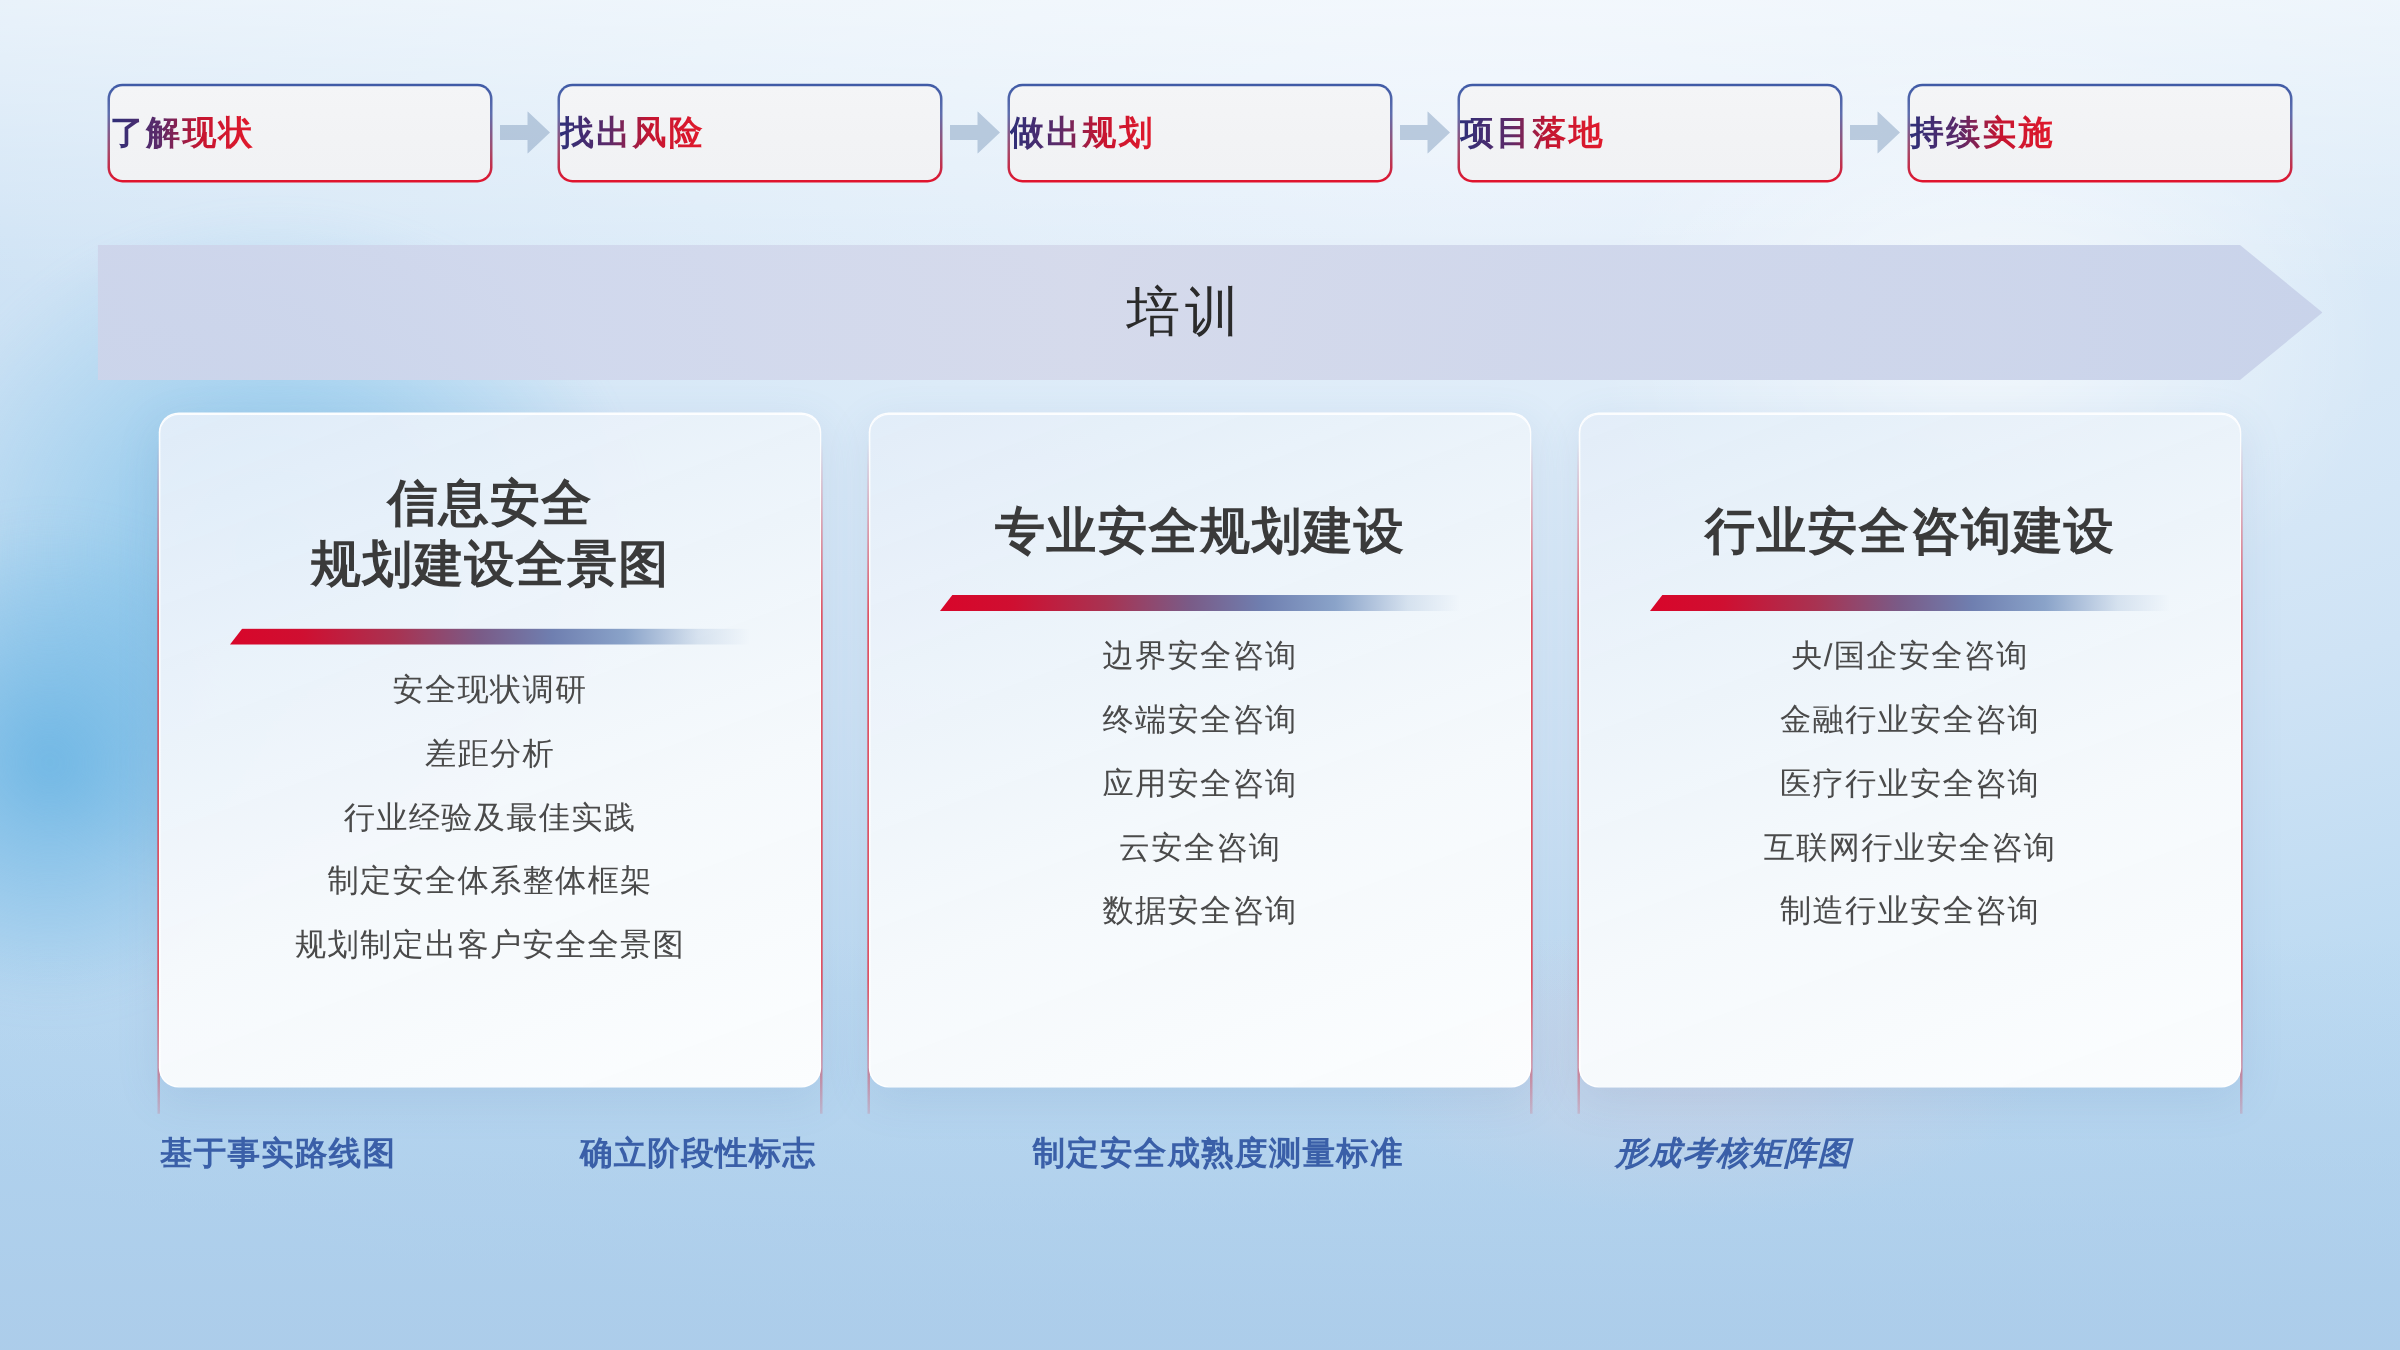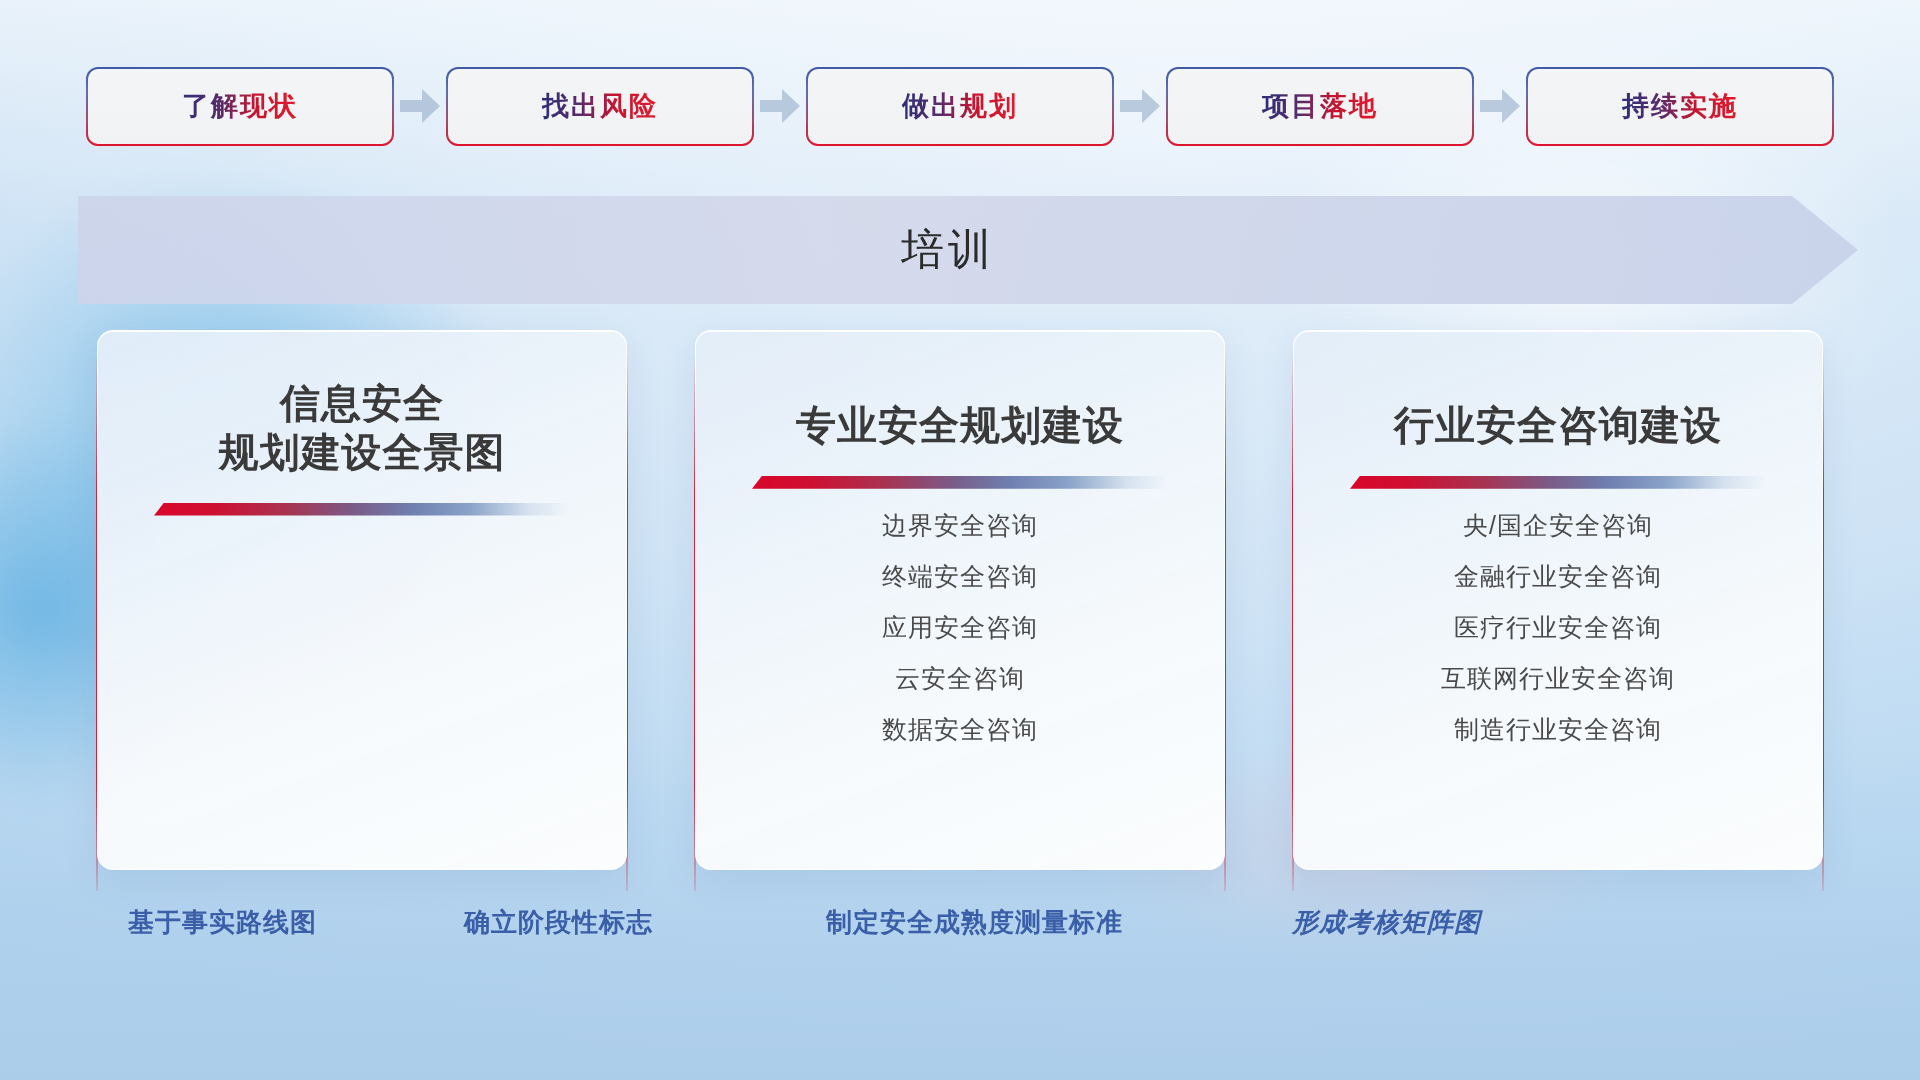--- a/index.html
+++ b/index.html
@@ -46,21 +46,21 @@
 
   
   #steps{
     position:absolute; left:0; top:68px; width:1920px; height:76px;
     display:flex; align-items:center; justify-content:center; z-index:5;
   }
   .step{
     width:304px; height:75px; flex:0 0 auto;
     border-radius:10px;
     background:linear-gradient(180deg,#f4f5f7 0%, #f2f3f5 55%, #f1f2f4 100%);
-    display:flex; align-items:center; justify-content:center;
+    display:flex; align-items:center; justify-content:flex-start;
     position:relative;
   }
   .step::before{
     content:""; position:absolute; inset:-2px; border-radius:12px; z-index:-1;
     background:linear-gradient(180deg,#3f5aa6 0%, #5f6fae 30%, #a64a6a 68%, #e2122b 100%);
   }
   .step-label{
     font-size:27px; font-weight:700; letter-spacing:2px;
     background:linear-gradient(90deg,#2e2f78 0%, #5b2a69 34%, #c51530 62%, #e21a2c 100%);
     -webkit-background-clip:text; background-clip:text; color:transparent;
@@ -88,21 +88,21 @@
   }
   .banner-title{
     position:absolute; inset:0; display:flex; align-items:center; justify-content:center;
     font-size:43px; font-weight:400; color:#2b2b2b; letter-spacing:4px;
     padding-right:40px;
   }
 
   
   #cards{
     position:absolute; left:0; top:330px; width:1920px; height:540px; z-index:6;
-    display:flex; justify-content:center; gap:68px;
+    display:flex; justify-content:center; gap:38px;
   }
   .card{
     width:530px; height:540px; position:relative;
     border-radius:16px;
     background:linear-gradient(160deg,
       rgba(226,237,248,.95) 0%,
       rgba(236,243,250,.97) 30%,
       rgba(246,249,252,.98) 62%,
       rgba(252,253,254,.99) 100%);
     border:1.5px solid rgba(255,255,255,.9);
@@ -204,20 +204,27 @@
   <div class="banner-title">培训</div>
 </div>
 
 <div id="cards">
     <div class="card">
       <div class="card-edge-l"></div>
       <div class="card-edge-r"></div>
       <div class="card-title">信息安全
 规划建设全景图</div>
       <div class="divider"></div>
+      <ul class="card-list">
+        <li>安全现状调研</li>
+        <li>差距分析</li>
+        <li>行业经验及最佳实践</li>
+        <li>制定安全体系整体框架</li>
+        <li>规划制定出客户安全全景图</li>
+      </ul>
     </div>
     <div class="card">
       <div class="card-edge-l"></div>
       <div class="card-edge-r"></div>
       <div class="card-title single">专业安全规划建设</div>
       <div class="divider"></div>
       <ul class="card-list">
         <li>边界安全咨询</li>
         <li>终端安全咨询</li>
         <li>应用安全咨询</li>

